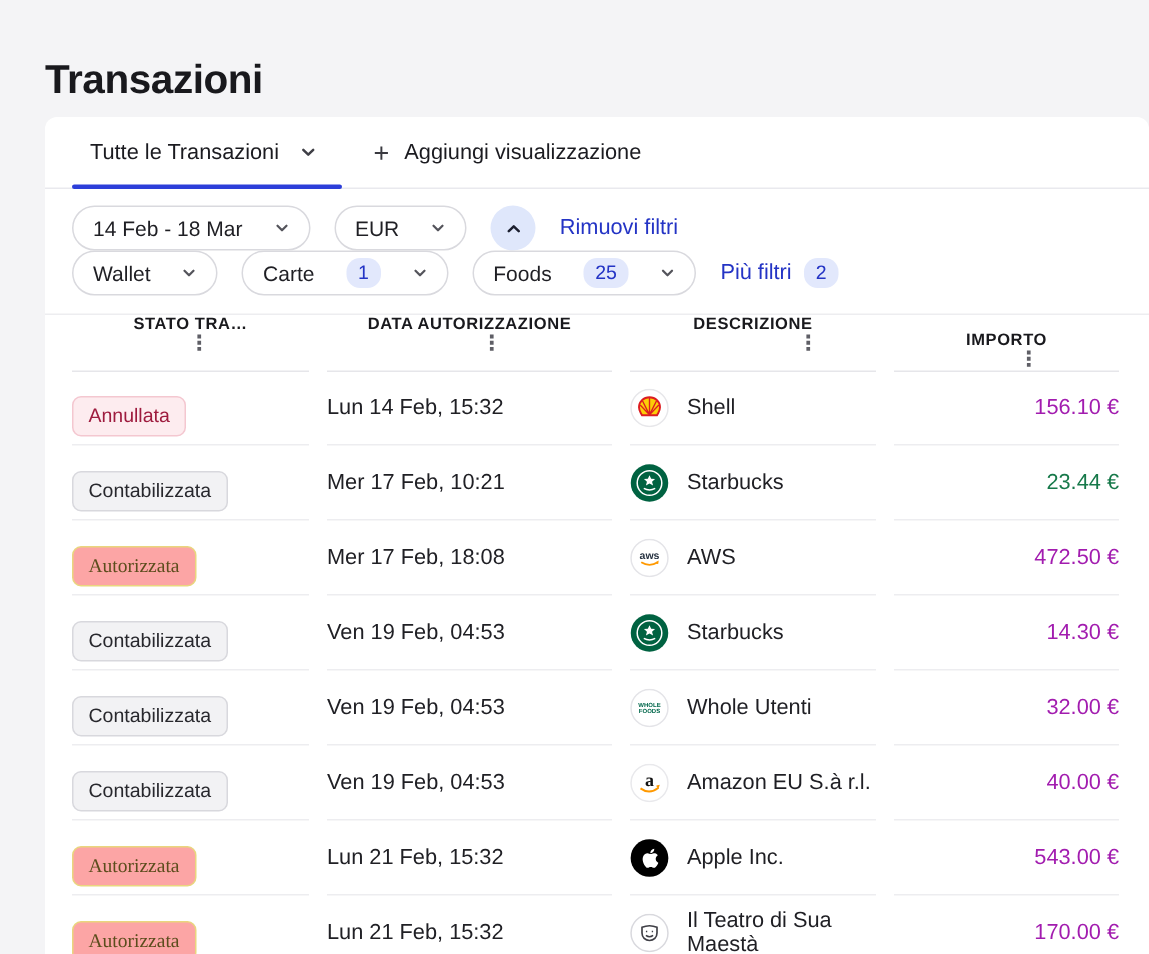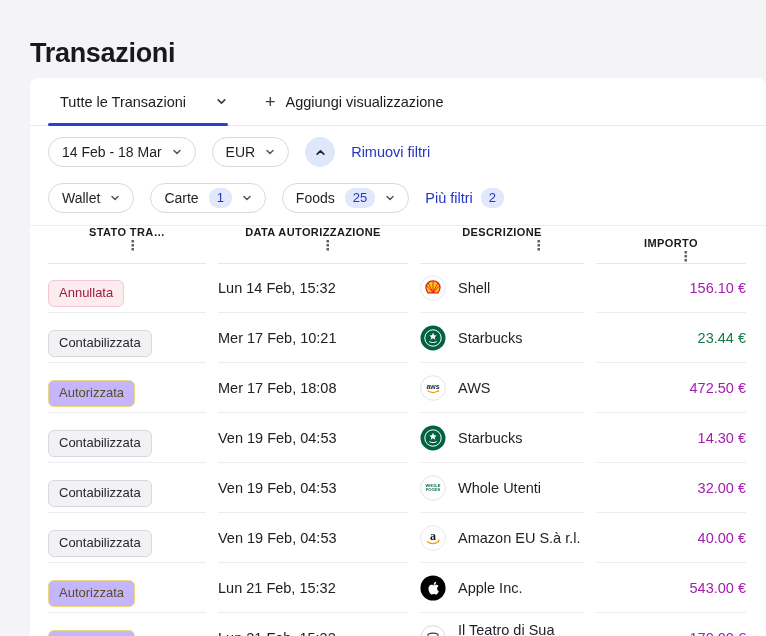--- a/index.html
+++ b/index.html
@@ -16,39 +16,39 @@
   .card{
     position:absolute;left:30px;top:78px;width:736px;bottom:0;
     background:#fff;border-radius:8px 8px 0 0;
   }
   
   .view-bar{
     height:47px;display:flex;align-items:center;padding:0 18px;
     border-bottom:1px solid #e9e9ee;position:relative;
   }
   .view-tab{
-    display:flex;align-items:center;gap:30px;padding:0 12px;height:100%;
+    display:flex;align-items:center;gap:14px;padding:0 12px;height:100%;
     font-size:14.5px;font-weight:500;color:#1b1b20;cursor:pointer;
   }
   .view-tab .chev{color:#3f3f46;display:flex;}
   .tab-underline{
     position:absolute;left:18px;bottom:-1px;width:180px;height:3px;
     background:#2c3ed9;border-radius:2px;
   }
   .add-view{
     display:flex;align-items:center;gap:10px;margin-left:26px;
     font-size:14.5px;color:#1b1b20;cursor:pointer;
   }
   .add-view .plus{font-size:18px;font-weight:400;color:#3a3a40;line-height:1;}
   
   .filters{padding:11px 18px 12px;border-bottom:1px solid #ededf0;}
   .filter-row{display:flex;align-items:center;gap:16px;}
-  .filter-row + .filter-row{margin-top:16px;}
+  .filter-row + .filter-row{}
   .pill{
-    display:inline-flex;align-items:center;gap:10px;height:30px;
+    display:inline-flex;align-items:center;gap:21px;height:30px;
     padding:0 13px;border:1px solid #d9d9de;border-radius:16px;
     background:#fff;font-size:14px;color:#1f1f24;cursor:pointer;box-sizing:border-box;
   }
   .pill .chev{color:#55555c;display:flex;}
   .count-badge{
     background:#e2e8fc;color:#2434c5;font-size:13px;font-weight:500;
     padding:1px 8px;border-radius:9px;line-height:1.35;
   }
   .collapse-btn{
     width:30px;height:30px;border-radius:50%;background:#dfe7fb;border:none;
@@ -83,21 +83,21 @@
   .cell{
     display:flex;align-items:center;height:100%;
     border-bottom:1px solid #ededf0;box-sizing:border-box;
   }
   .badge{
     font-size:13px;padding:4px 10px;border-radius:6px;border:1px solid transparent;
     line-height:1.25;white-space:nowrap;margin-top:12px;
   }
   .badge.cancelled{background:#fdecef;border-color:#f4c7d0;color:#9e1b3e;}
   .badge.settled{background:#f2f2f4;border-color:#d8d8dd;color:#28282d;}
-  .badge.authorized{background:#c4b5fd;border-color:#e9d67e;color:#5c4d1d;}
+  .badge.authorized{background:#fca5a5;border-color:#e9d67e;color:#5c4d1d;font-family:Liberation Serif, serif;}
   .date-cell{font-size:14.5px;color:#202025;}
   .desc-cell{gap:12px;}
   .merchant-icon{width:26px;height:26px;display:flex;flex:0 0 26px;}
   .merchant-name{font-size:14.5px;color:#1f1f24;}
   .amount-cell{justify-content:flex-end;font-size:14.5px;color:#a21caf;}
   .amount-cell.credit{color:#17794a;}
 </style>
 </head>
 <body>
 

